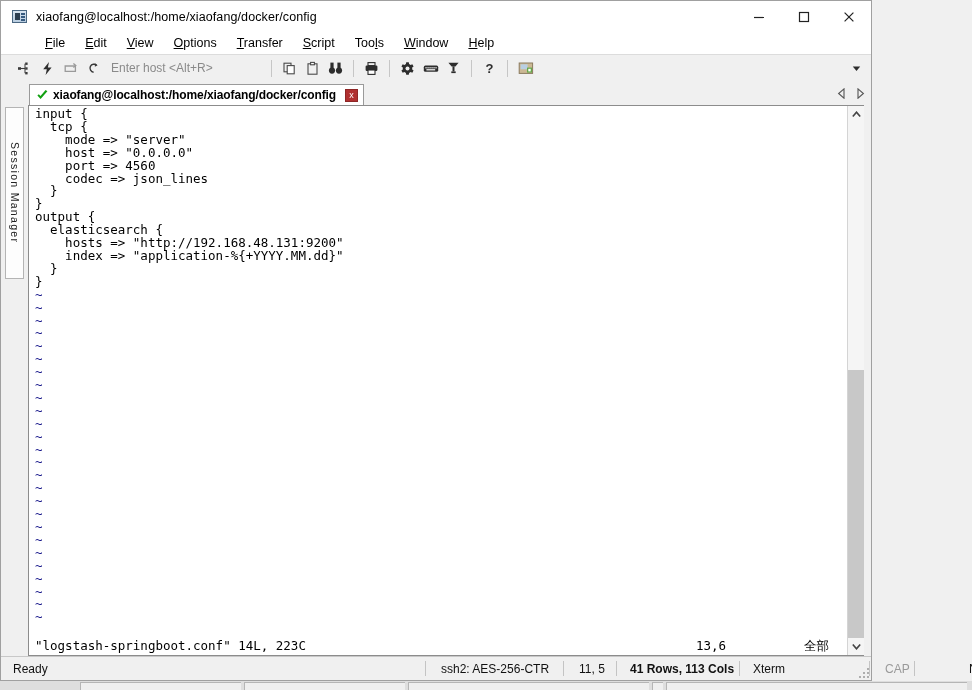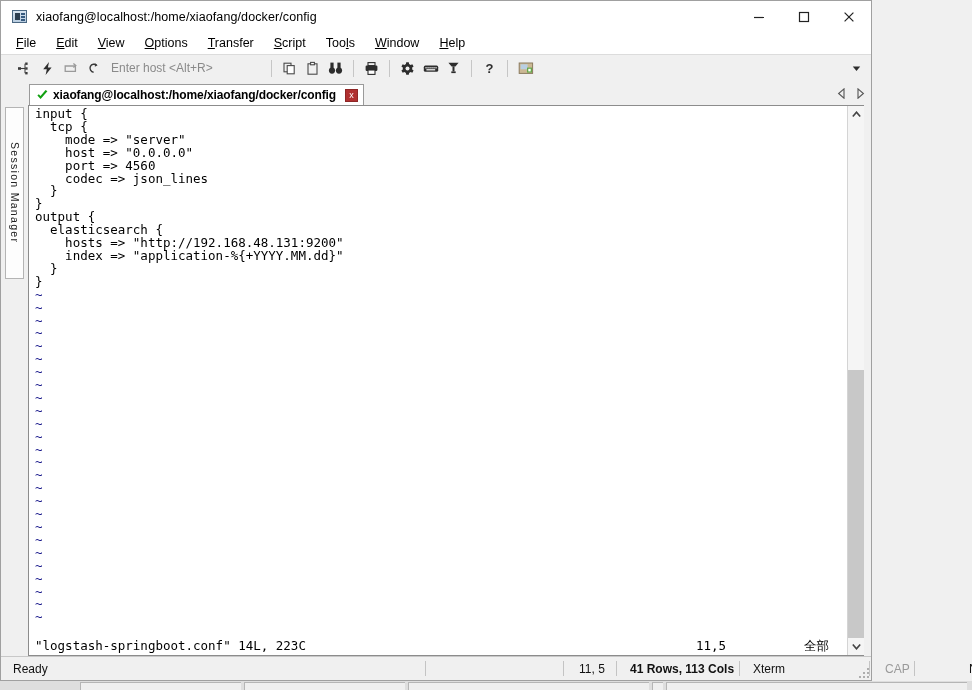--- a/index.html
+++ b/index.html
@@ -53,21 +53,21 @@
     display: flex; align-items: center; justify-content: center;
     color: #222;
   }
   .win-btn svg { display: block; }
 
   
   .menubar {
     height: 22px; min-height: 22px;
     background: #ffffff;
     display: flex; align-items: center;
-    padding-left: 5px;
+    padding-left: 34px;
   }
   .menu-item {
     font-size: 12.5px; color: #000;
     padding: 2px 10px 2px 10px;
     white-space: nowrap;
   }
   .menu-item u { text-decoration: underline; }
 
   
   .toolbar {
@@ -467,21 +467,21 @@
 <span class="tilde">~</span>
 <span class="tilde">~</span>
 <span class="tilde">~</span>
 <span class="tilde">~</span>
 <span class="tilde">~</span>
 <span class="tilde">~</span>
 <span class="tilde">~</span>
 </span></div>
         <div class="term-status">
           <span class="ts-file">"logstash-springboot.conf" 14L, 223C</span>
-          <span class="ts-pos">11,5</span>
+          <span class="ts-pos">13,6</span>
           <span class="ts-all">全部</span>
         </div>
       </div>
       <div class="vscroll">
         <div class="sb-arrow">
           <svg width="9" height="7" viewBox="0 0 9 7">
               <path d="M0.8 5.6 L4.5 1.2 L8.2 5.6" fill="none" stroke="#444" stroke-width="1.6"></path>
             </svg>
         </div>
         <div class="sb-track">
@@ -494,20 +494,21 @@
         </div>
       </div>
     </div>
     <div class="rightpad"></div>
   </div>
 
   <div class="statusbar">
     <span class="sb-ready">Ready</span>
 
     <span class="sb-div" style="left:424px;"></span>
+    <span class="sb-cell" style="left:432px;">ssh2: AES-256-CTR</span>
 
     <span class="sb-div" style="left:562px;"></span>
     <span class="sb-cell" style="left:570px;">11,  5</span>
 
     <span class="sb-div" style="left:615px;"></span>
     <span class="sb-cell" style="left:621px;font-weight:bold;">41 Rows, 113 Cols</span>
 
     <span class="sb-div" style="left:738px;"></span>
     <span class="sb-cell" style="left:744px;">Xterm</span>
 

